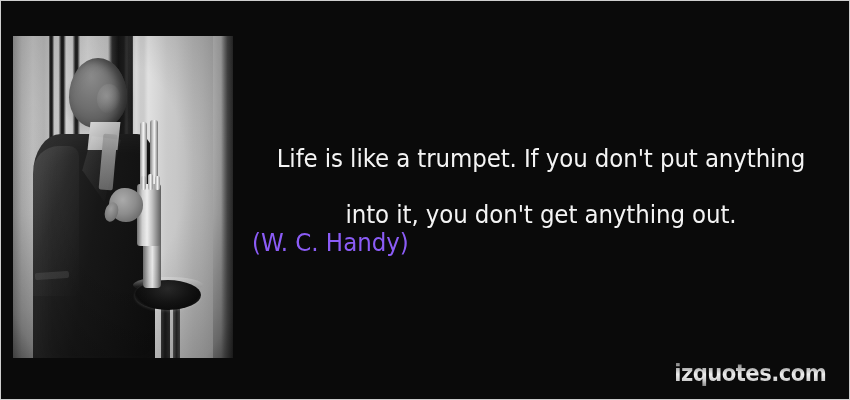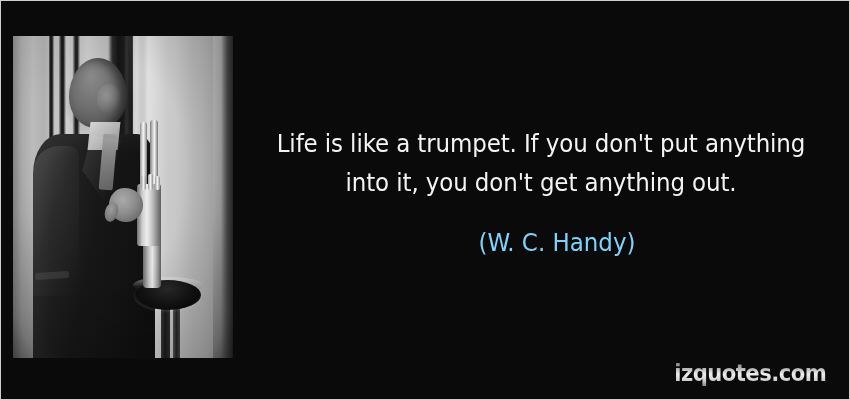--- a/index.html
+++ b/index.html
@@ -233,36 +233,36 @@
 
   
   #quote-block {
     position: absolute;
     left: 252px;
     top: 122px;
     width: 578px;
     text-align: center;
   }
   #quote-text {
-    margin: 2px;
+    margin: 8px;
     color: #f4f4f4;
     font-family: "DejaVu Sans Condensed", "Liberation Sans Narrow", "Liberation Sans", sans-serif;
     font-size: 25.5px;
-    line-height: 39px;
+    line-height: 56px;
     letter-spacing: -0.1px;
     font-weight: 400;
   }
   #attribution {
     position: absolute;
-    left: 268px;
+    left: 252px;
     top: 226px;
     width: 578px;
-    text-align: center;
+    text-align: left;
     margin: 0;
-    color: #7dd3fc;
+    color: #8b5cf6;
     font-family: "DejaVu Sans Condensed", "Liberation Sans Narrow", "Liberation Sans", sans-serif;
     font-size: 25.5px;
     line-height: 32px;
     font-weight: 400;
   }
 
   
   #watermark {
     position: absolute;
     right: 24px;

